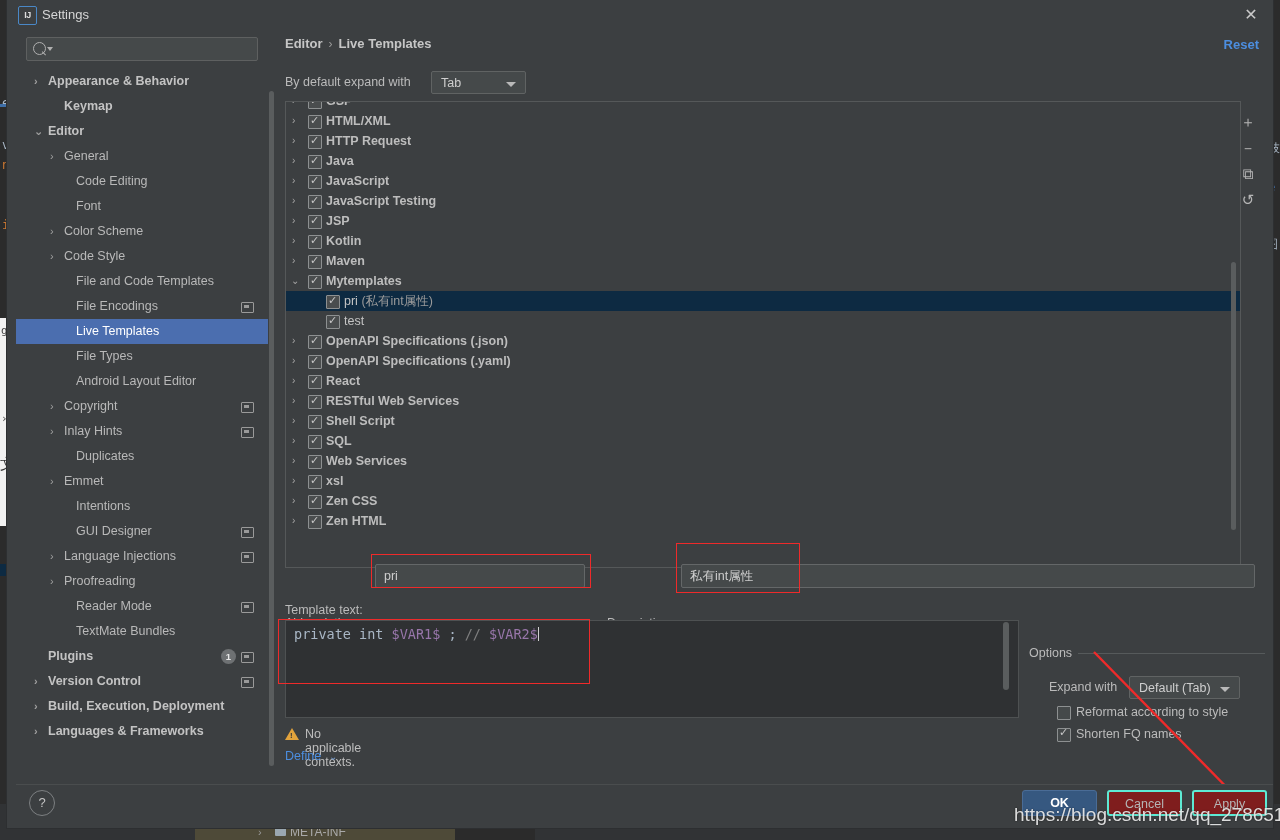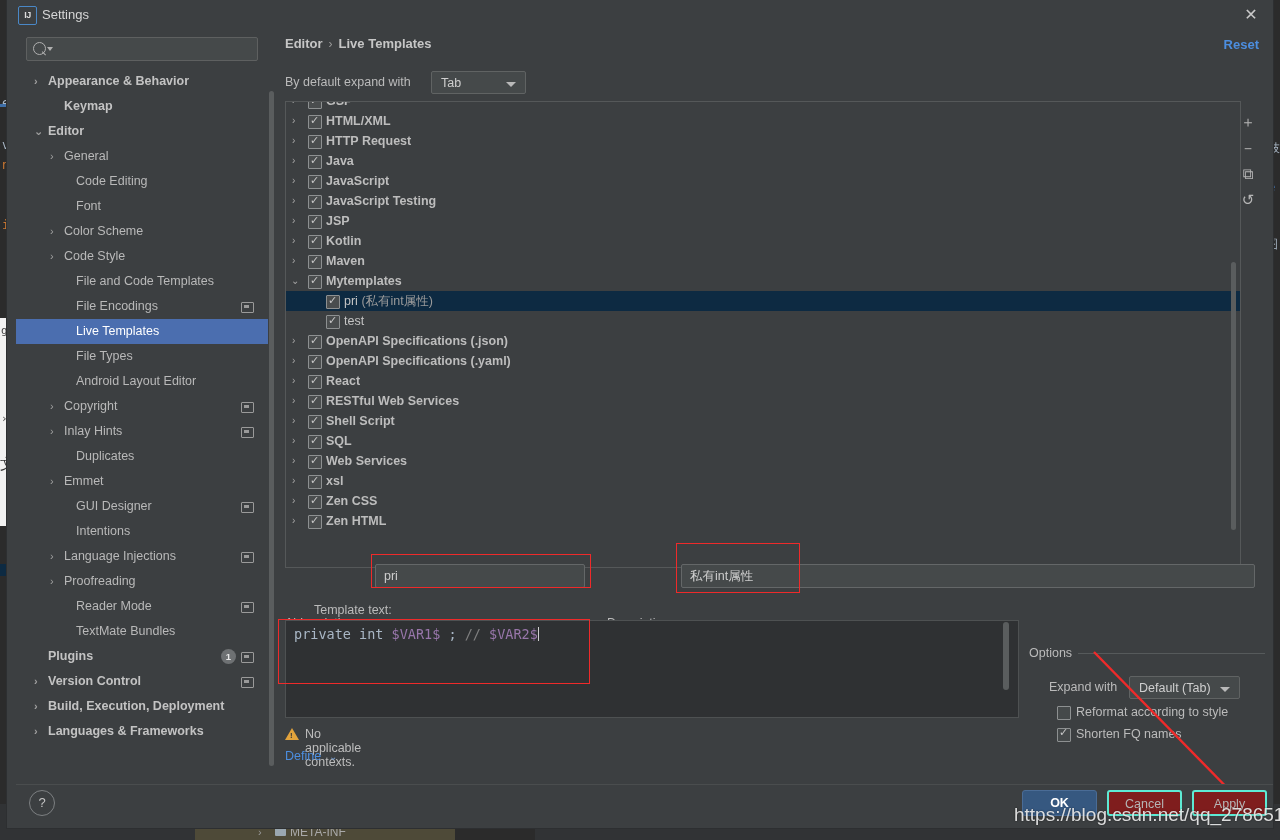--- a/index.html
+++ b/index.html
@@ -170,21 +170,21 @@
   .lbl-static { position:absolute; font-size:12.5px; color:#bbbbbb;margin-top:46px; }
   .field {
     position:absolute; height:24px; background:#45494a;
     border:1px solid #646768; border-radius:2px; box-sizing:border-box;
     font-size:12.5px; color:#cdcdcd; line-height:22px; padding-left:8px;
     white-space:nowrap; overflow:hidden;
   }
   .redbox { position:absolute; border:1.5px solid #ef2a2a; pointer-events:none; }
 
   
-  .tt-label { position:absolute; left:278px; top:603px; font-size:12.5px; color:#bbbbbb;margin-left:29px; }
+  .tt-label { position:absolute; left:278px; top:603px; font-size:12.5px; color:#bbbbbb; }
   .editor-area {
     position:absolute; left:278px; top:620px; width:734px; height:98px;
     background:#2f3133; border:1px solid #4e5152; box-sizing:border-box;
   }
   .editor-code {
     position:absolute; left:8px; top:5px;
     font-family:"DejaVu Sans Mono","Liberation Mono",monospace;
     font-size:13.5px; white-space:pre;
   }
   .c-plain { color:#a9b7c6; }
@@ -354,25 +354,25 @@
             <span class="nav-badge-sq"></span>
           </div>
           <div class="nav-item">
             <span class="nav-label" style="left: 60px;">Duplicates</span>
           </div>
           <div class="nav-item">
             <span class="nav-arrow" style="left: 34px;">›</span>
             <span class="nav-label" style="left: 48px;">Emmet</span>
           </div>
           <div class="nav-item">
+            <span class="nav-label" style="left: 60px;">Intentions</span>
+          </div>
+          <div class="nav-item">
             <span class="nav-label" style="left: 60px;">GUI Designer</span>
             <span class="nav-badge-sq"></span>
-          </div>
-          <div class="nav-item">
-            <span class="nav-label" style="left: 60px;">Intentions</span>
           </div>
           <div class="nav-item">
             <span class="nav-arrow" style="left: 34px;">›</span>
             <span class="nav-label" style="left: 48px;">Language Injections</span>
             <span class="nav-badge-sq"></span>
           </div>
           <div class="nav-item">
             <span class="nav-arrow" style="left: 34px;">›</span>
             <span class="nav-label" style="left: 48px;">Proofreading</span>
           </div>

